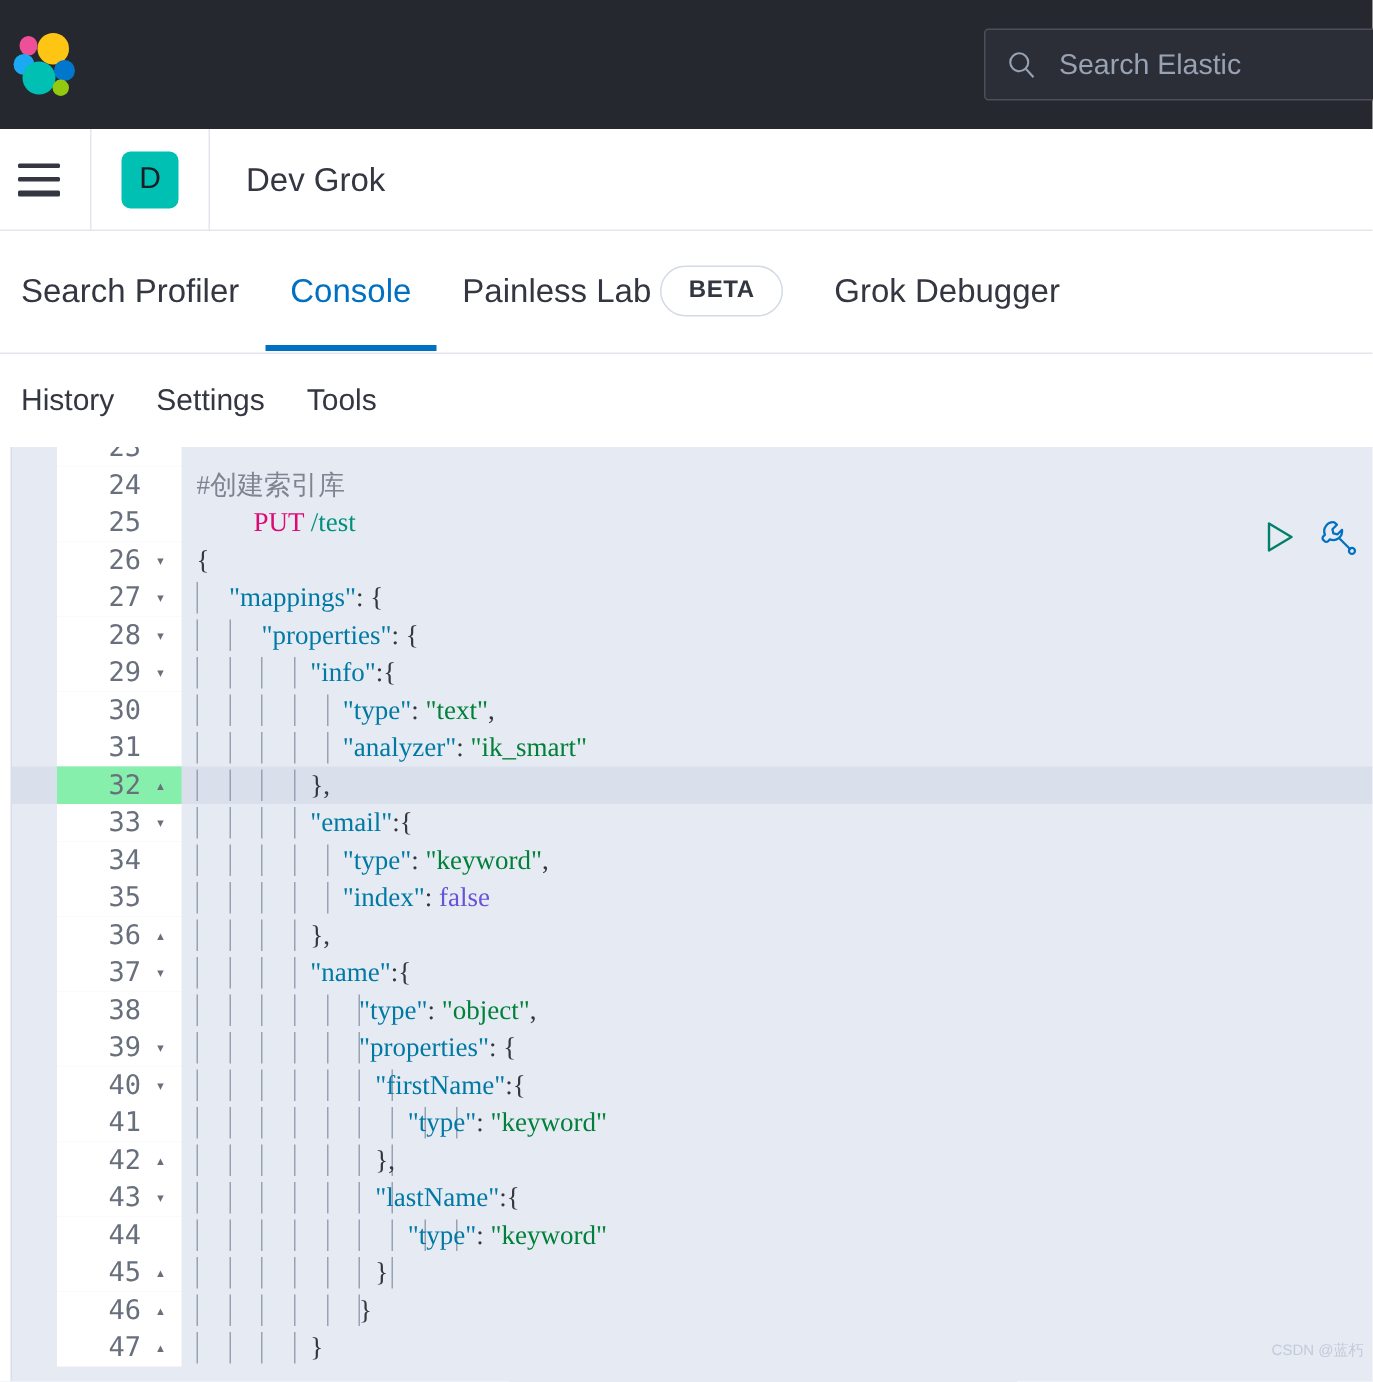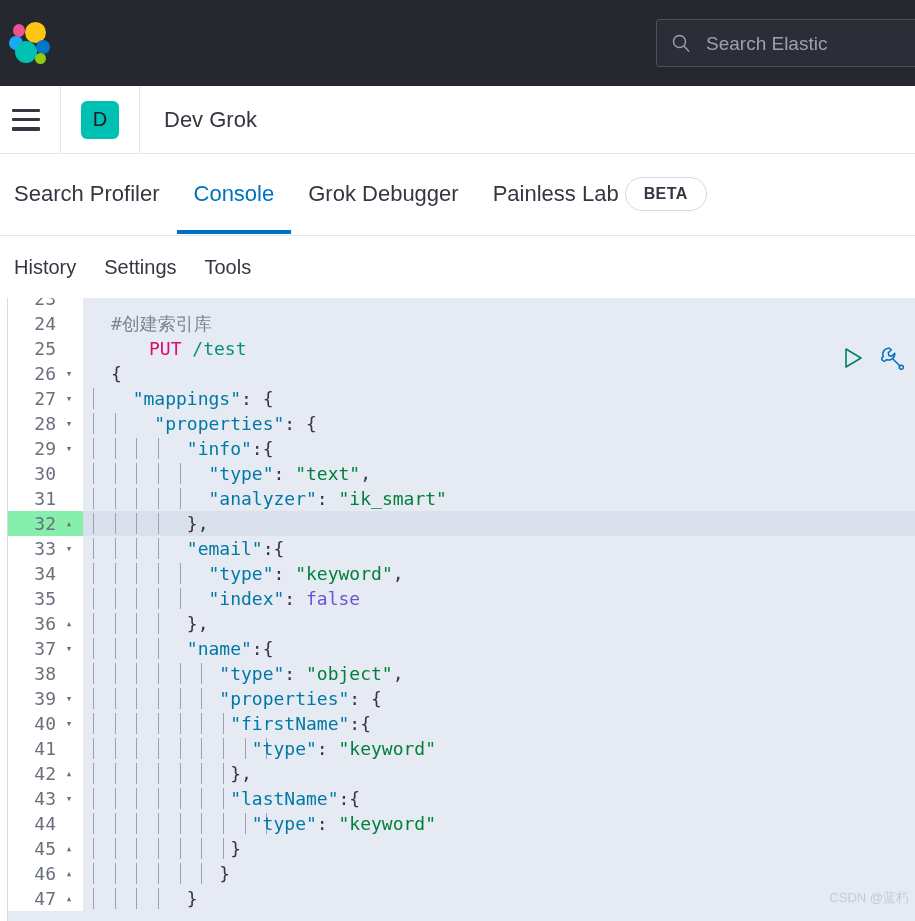--- a/index.html
+++ b/index.html
@@ -188,36 +188,38 @@
     flex: 0 0 83px;
     width: 83px;
     height: 25px;
     background: #ffffff;
     color: #69707d;
     font-size: 18px;
     text-align: right;
     padding-right: 26px;
     line-height: 25px;
     border-right: 1px solid transparent;
+    margin-left: 38px;
   }
   .fold {
     position: absolute;
     right: 6px; top: 0;
     width: 14px; height: 25px;
     line-height: 25px;
     font-size: 11px;
     color: #69707d;
     text-align: center;
   }
   .code {
     flex: 1 1 auto;
-    padding-left: 28px;
+    padding-left: 10px;
     height: 25px;
     line-height: 25px;
     position: relative;
+    font-family: Liberation Serif, serif;
   }
 
   
   .guides { position: absolute; left: 0; top: 0; height: 25px; }
   .guides i {
     position: absolute; top: 2px;
     width: 1px; height: 21px;
     background: #98a2b3;
     display: block;
   }
@@ -238,21 +240,21 @@
     top: 47px;
     display: flex; align-items: center; gap: 14px;
     z-index: 8;
   }
   .play-icon, .wrench-icon { cursor: pointer; display: block; }
 
   .watermark {
     position: absolute;
     right: 6px; bottom: 14px;
     color: #c3cadb;
-    font-size: 13px;
+    font-size: 10px;
     font-family: "Liberation Sans", sans-serif;
     z-index: 9;
   }
 </style>
 </head>
 <body>
 
 <div class="top-header">
   <div class="brand">
     <div class="elastic-logo">
@@ -289,25 +291,25 @@
 </div>
 
 <div class="tab-row">
   <div class="tab">
     <span>Search Profiler</span>
   </div>
   <div class="tab active">
     <span>Console</span>
   </div>
   <div class="tab">
-    <span>Grok Debugger</span>
-  </div>
-  <div class="tab">
     <span>Painless Lab</span>
     <span class="beta-badge">BETA</span>
+  </div>
+  <div class="tab">
+    <span>Grok Debugger</span>
   </div>
 </div>
 
 <div class="sub-menu">
   <div class="sub-item">History</div>
   <div class="sub-item">Settings</div>
   <div class="sub-item">Tools</div>
 </div>
 
 <div class="editor">

